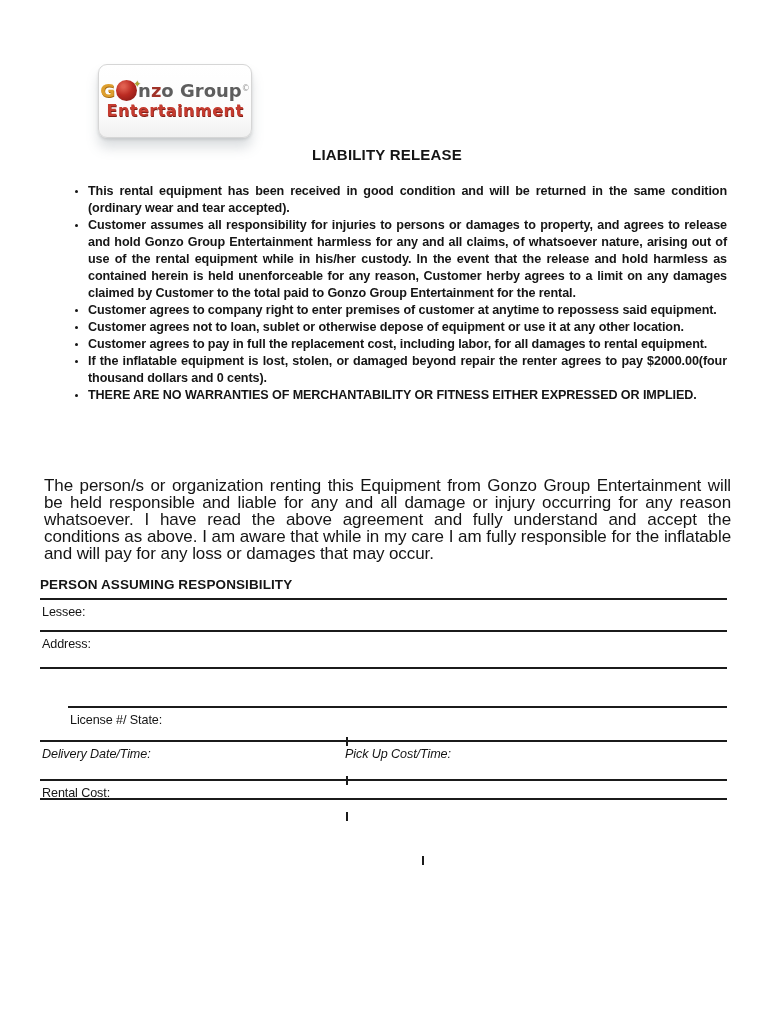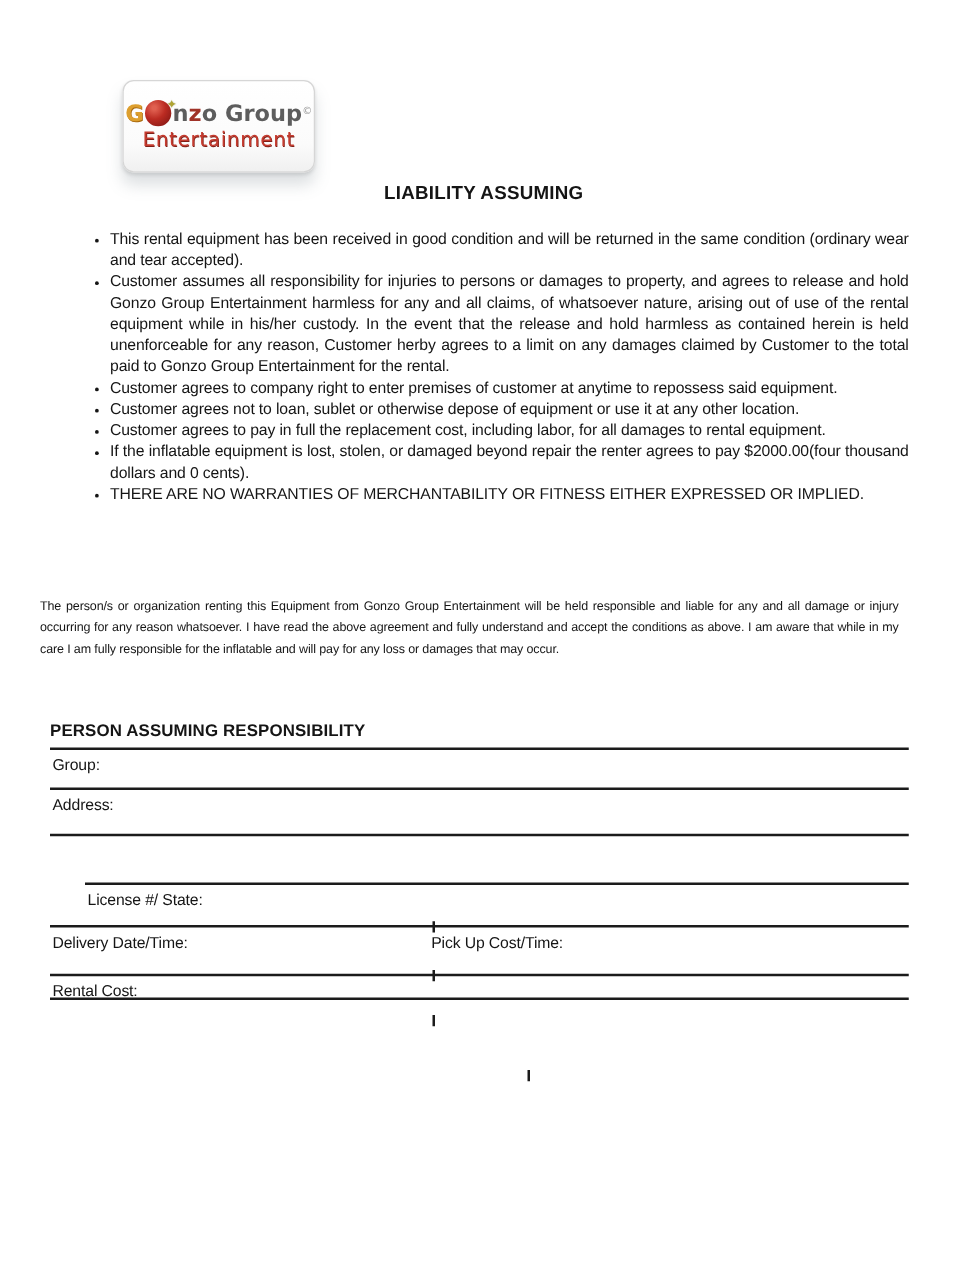--- a/index.html
+++ b/index.html
@@ -50,21 +50,21 @@
     right: -4px; top: -7px;
     font-size: 9px;
     color: #b0a431;
     text-shadow: 0 0 1px #7c7c22;
   }
   .logo-n, .logo-o2, .logo-group { color: #5d5d5d; }
   .logo-z { color: #a03228; }
   .logo-copy { font-size: 8px; color: #9a9a9a; vertical-align: 6px; font-weight: normal; }
   .logo-line2 {
     font-size: 16px;
-    font-weight: normal;
+    font-weight: bold;
     color: #c53b2f;
     text-shadow: 0.5px 0.5px 0 #7e2018;
     letter-spacing: 0.5px;
     line-height: 18px;
   }
 
   
   .doc-title {
     position: absolute;
     left: 40px; top: 146px;
@@ -83,30 +83,31 @@
     margin: 0;
     padding: 0 0 0 48px;
     box-sizing: border-box;
     list-style-position: outside;
   }
   .bullets li {
     font-size: 12.6px;
     line-height: 17px;
     text-align: justify;
     letter-spacing: -0.1px;
+    font-weight: bold;
   }
   .bullets li::marker { font-size: 10px; }
 
   
   .closing-paragraph {
     position: absolute;
-    left: 32px; top: 477px;
+    left: 44px; top: 477px;
     width: 687px;
     margin: 0;
-    font-size: 10px;
+    font-size: 17px;
     line-height: 17px;
     text-align: justify;
     letter-spacing: -0.1px;
   }
 
   
   .form-heading {
     position: absolute;
     left: 40px; top: 577px;
     width: 687px;
@@ -125,21 +126,21 @@
     box-sizing: border-box;
     border-top: 2.5px solid #1b1b1b;
     padding: 5px 2px 0 2px;
     font-size: 12.6px;
     letter-spacing: -0.1px;
   }
   .row-lessee    { height: 32px; }
   .row-address   { height: 37px; }
   .row-address2  { height: 39px; }
   .row-license   { height: 34px; margin-left: 28px; }
-  .row-delivery  { height: 39px; }
+  .row-delivery  { height: 39px; font-style: italic; }
   .row-rental    { height: 19px; }
   .row-signature { height: 47px; }
   .form-bottom-border { border-top: 2.5px solid #1b1b1b; height: 0; }
   .col2-delivery {
     position: absolute;
     left: 305px; top: 5px;
   }
   .col2-signature {
     position: absolute;
     left: 385px; top: 5px;
@@ -159,40 +160,40 @@
 
 <div class="page">
 
   <div class="logo-box">
     <div class="logo-line1">
       <span class="logo-g">G</span><span class="logo-ball"><span class="logo-star">✦</span></span><span class="logo-n">n</span><span class="logo-z">z</span><span class="logo-o2">o</span><span class="logo-group"> Group</span><span class="logo-copy">©</span>
     </div>
     <div class="logo-line2">Entertainment</div>
   </div>
 
-  <div class="doc-title">LIABILITY ASSUMING</div>
+  <div class="doc-title">LIABILITY RELEASE</div>
 
   <ul class="bullets">
     <li>This rental equipment has been received in good condition and will be returned in the same condition (ordinary wear and tear accepted).</li>
     <li>Customer assumes all responsibility for injuries to persons or damages to property, and agrees to release and hold Gonzo Group Entertainment harmless for any and all claims, of whatsoever nature, arising out of use of the rental equipment while in his/her custody. In the event that the release and hold harmless as contained herein is held unenforceable for any reason, Customer herby agrees to a limit on any damages claimed by Customer to the total paid to Gonzo Group Entertainment for the rental.</li>
     <li>Customer agrees to company right to enter premises of customer at anytime to repossess said equipment.</li>
     <li>Customer agrees not to loan, sublet or otherwise depose of equipment or use it at any other location.</li>
     <li>Customer agrees to pay in full the replacement cost, including labor, for all damages to rental equipment.</li>
     <li>If the inflatable equipment is lost, stolen, or damaged beyond repair the renter agrees to pay $2000.00(four thousand dollars and 0 cents).</li>
     <li>THERE ARE NO WARRANTIES OF MERCHANTABILITY OR FITNESS EITHER EXPRESSED OR IMPLIED.</li>
   </ul>
 
   <p class="closing-paragraph">The person/s or organization renting this Equipment from Gonzo Group Entertainment will be held responsible and liable for any and all damage or injury occurring for any reason whatsoever. I have read the above agreement and fully understand and accept the conditions as above. I am aware that while in my care I am fully responsible for the inflatable and will pay for any loss or damages that may occur.</p>
 
   <div class="form-heading">PERSON ASSUMING RESPONSIBILITY</div>
 
   <div class="form-table">
 
     <div class="form-row row-lessee">
-      <span>Group:</span>
+      <span>Lessee:</span>
     </div>
 
     <div class="form-row row-address">
       <span>Address:</span>
     </div>
 
     <div class="form-row row-address2"></div>
 
     <div class="form-row row-license">
       <span>License #/ State:</span>

